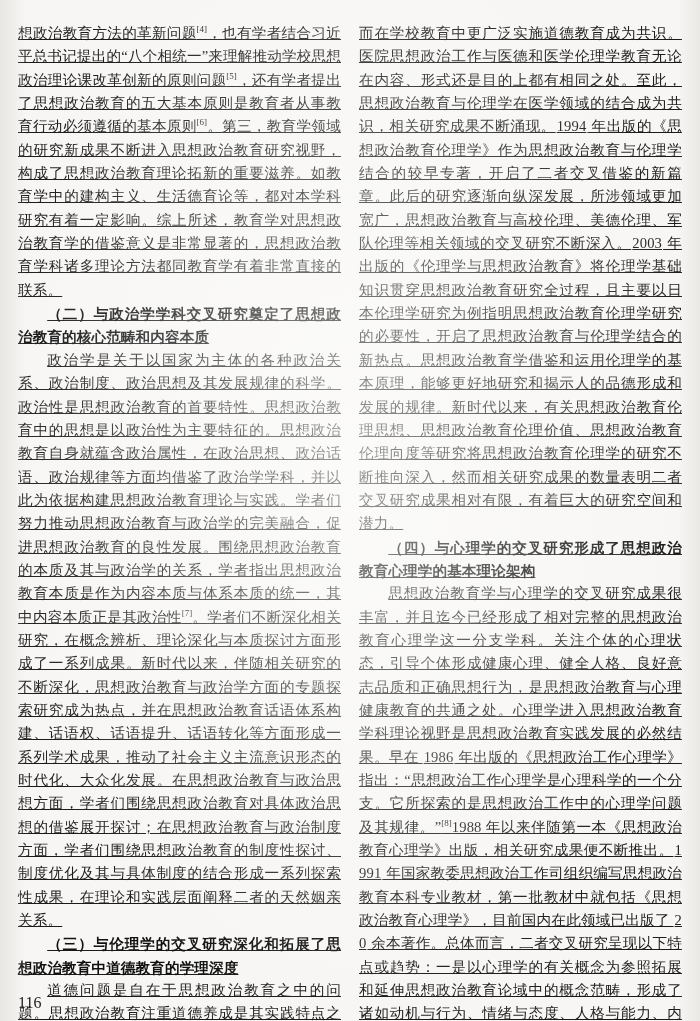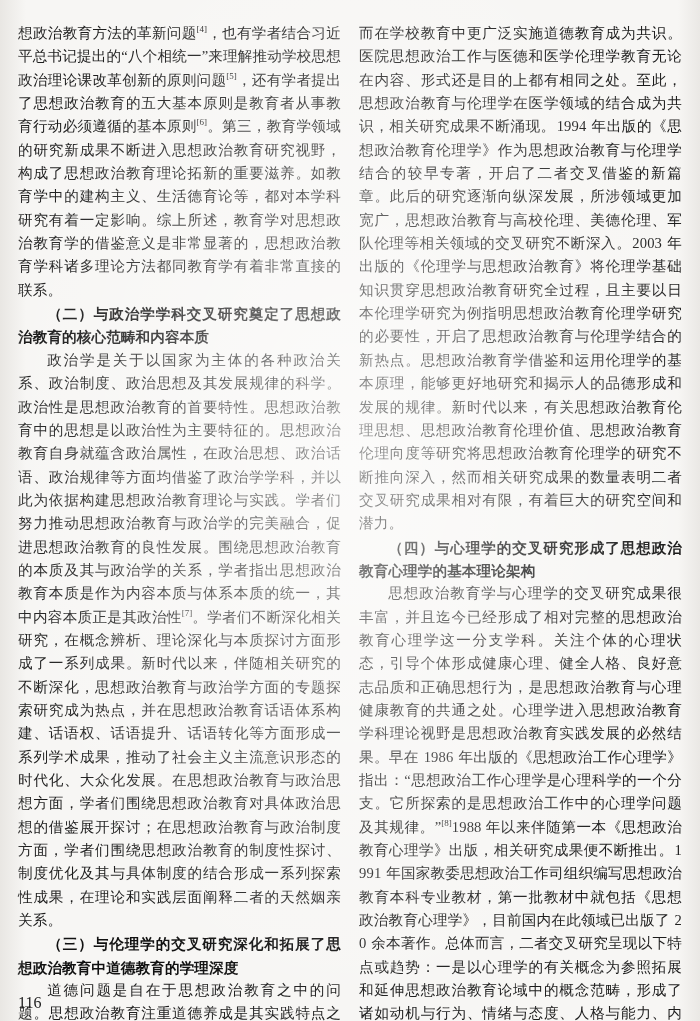--- a/index.html
+++ b/index.html
@@ -15,20 +15,21 @@
     position: relative;
     overflow: hidden;
   }
   .page {
     position: relative;
     width: 700px;
     height: 1021px;
     background: #f7f6f4;
     box-sizing: border-box;
     padding: 22px 18px 4px 18px;
+    text-decoration: underline;
   }
   .page::before {
     
     content: "";
     position: absolute;
     inset: 0;
     background:
       radial-gradient(ellipse at 50% 45%, rgba(255,255,255,0.55) 0%, rgba(246,245,242,0.0) 72%),
       linear-gradient(90deg, rgba(221,218,213,0.55) 0px, rgba(247,246,244,0) 26px),
       linear-gradient(270deg, rgba(221,218,213,0.5) 0px, rgba(247,246,244,0) 22px);

